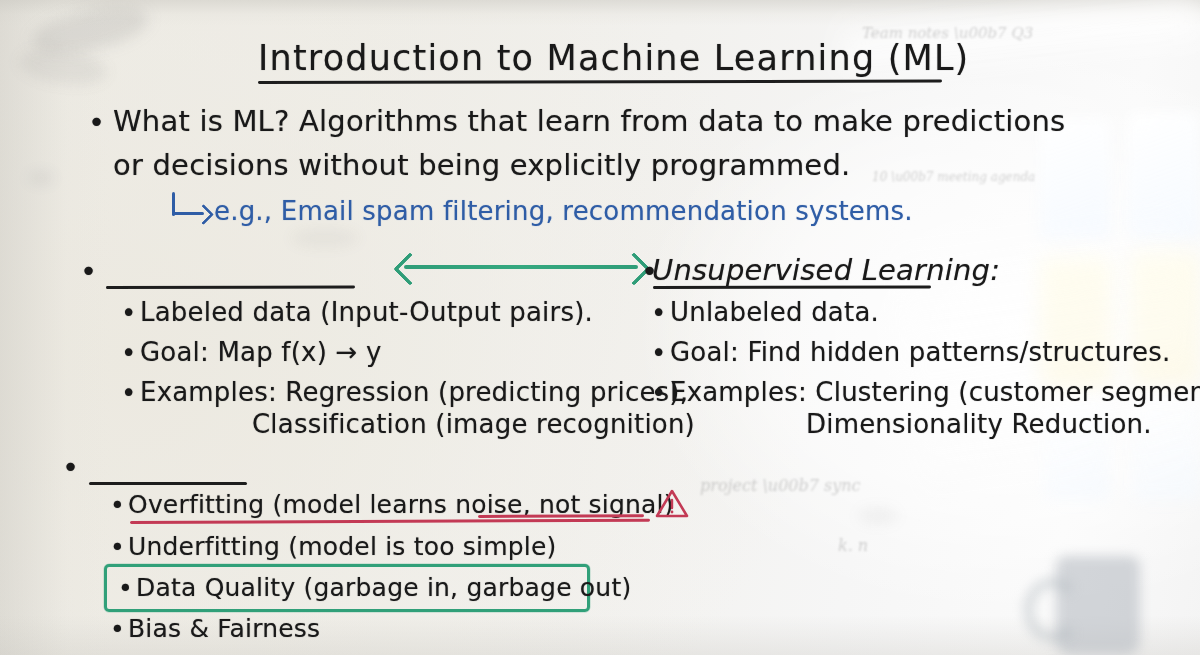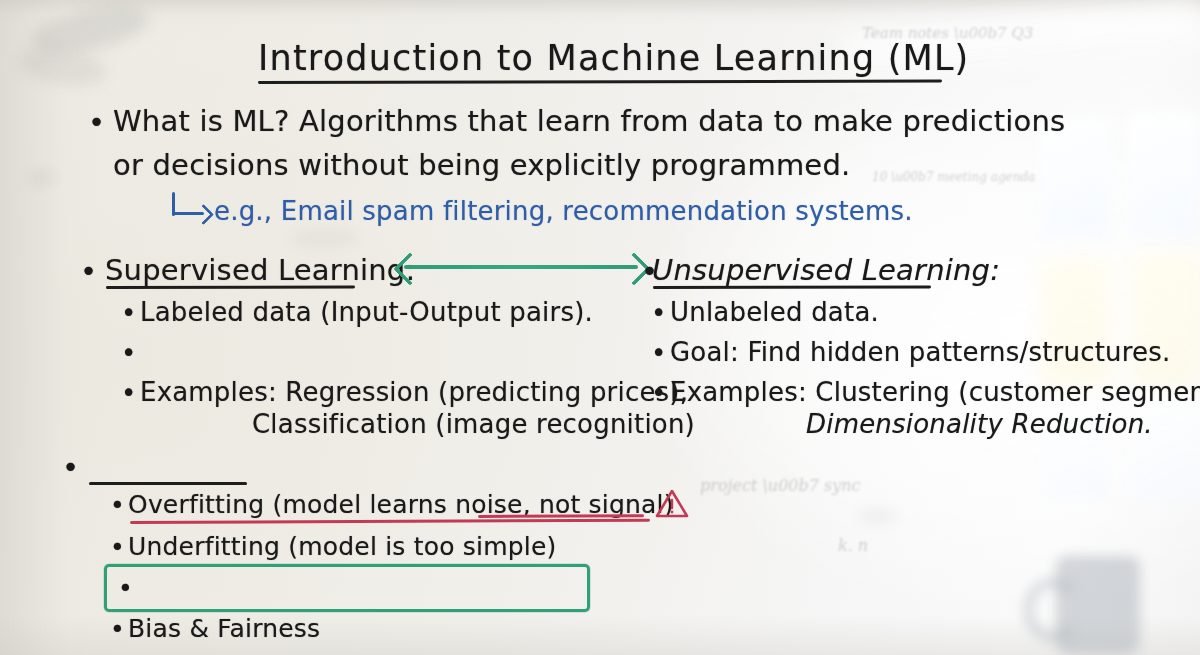--- a/index.html
+++ b/index.html
@@ -213,27 +213,27 @@
   <div class="ink lvl1" style="left:113px; top:148px;">or decisions without being explicitly programmed.</div>
 
   <div>
     <div class="elbow-v" style="left:172px; top:192px; width:3.4px; height:24px;"></div>
     <div class="elbow-h" style="left:172px; top:212px; width:32px; height:3.4px;"></div>
     <div class="elbow-head" style="left:196px; top:207px;"></div>
   </div>
   <div class="ink lvl2 blue" style="left:214px; top:196px;">e.g., Email spam filtering, recommendation systems.</div>
 
   <div class="ink lvl1" style="left:80px; top:254px;">•</div>
-  <div class="ink lvl1" style="left:105px; top:253px;">Supervised Learning:</div>
   <div class="rule" style="left:106px; top:286px; width:249px; height:2.8px; transform:rotate(-0.1deg);"></div>
 
   <div class="ink lvl2" style="left:121px; top:298px;">•</div>
   <div class="ink lvl2" style="left:140px; top:297px;">Labeled data (Input-Output pairs).</div>
 
   <div class="ink lvl2" style="left:121px; top:338px;">•</div>
+  <div class="ink lvl2" style="left:140px; top:337px;">Goal: Map f(x) → y</div>
 
   <div class="ink lvl2" style="left:121px; top:378px;">•</div>
   <div class="ink lvl2" style="left:140px; top:377px;">Examples: Regression (predicting prices),</div>
 
   <div class="ink lvl2" style="left:252px; top:409px;">Classification (image recognition)</div>
 
   <div>
     <div class="arrow-shaft" style="left:404px; top:265px; width:234px;"></div>
     <div class="arrow-head" style="left:398px; top:257px; transform:rotate(45deg);"></div>
     <div class="arrow-head" style="left:622px; top:257px; transform:rotate(-135deg);"></div>
@@ -245,21 +245,21 @@
 
   <div class="ink lvl2" style="left:651px; top:298px;">•</div>
   <div class="ink lvl2" style="left:670px; top:297px;">Unlabeled data.</div>
 
   <div class="ink lvl2" style="left:651px; top:338px;">•</div>
   <div class="ink lvl2" style="left:670px; top:337px;">Goal: Find hidden patterns/structures.</div>
 
   <div class="ink lvl2" style="left:651px; top:378px;">•</div>
   <div class="ink lvl2" style="left:670px; top:377px;">Examples: Clustering (customer segmentation),</div>
 
-  <div class="ink lvl2" style="left:806px; top:409px;font-style:italic;">Dimensionality Reduction.</div>
+  <div class="ink lvl2" style="left:806px; top:409px;">Dimensionality Reduction.</div>
 
   <div class="ink lvl1" style="left:62px; top:450px;">•</div>
   <div class="rule" style="left:89px; top:482px; width:158px; height:2.8px;"></div>
 
   <div class="ink lvl3" style="left:110px; top:491px;">•</div>
   <div class="ink lvl3" style="left:128px; top:490px;">Overfitting (model learns noise, not signal)</div>
   <div class="rule rule-red" style="left:130px; top:521px; width:520px; height:3.2px; transform:rotate(-0.25deg);"></div>
   <div class="rule rule-red" style="left:478px; top:515px; width:166px; height:2.6px; transform:rotate(-0.3deg);"></div>
 
   <div class="warn" style="left:655px; top:488px;">
@@ -268,17 +268,18 @@
       <line x1="17" y1="12" x2="17" y2="20" stroke="#c33a55" stroke-width="2.4" stroke-linecap="round"></line>
       <circle cx="17" cy="24" r="1.4" fill="#c33a55"></circle>
     </svg>
   </div>
 
   <div class="ink lvl3" style="left:110px; top:533px;">•</div>
   <div class="ink lvl3" style="left:128px; top:532px;">Underfitting (model is too simple)</div>
 
   <div class="greenbox" style="left:104px; top:564px; width:480px; height:42px;"></div>
   <div class="ink lvl3" style="left:118px; top:574px;">•</div>
+  <div class="ink lvl3" style="left:136px; top:573px;">Data Quality (garbage in, garbage out)</div>
 
   <div class="ink lvl3" style="left:110px; top:615px;">•</div>
   <div class="ink lvl3" style="left:128px; top:614px;">Bias &amp; Fairness</div>
 
 </div>
 
 </body></html>

